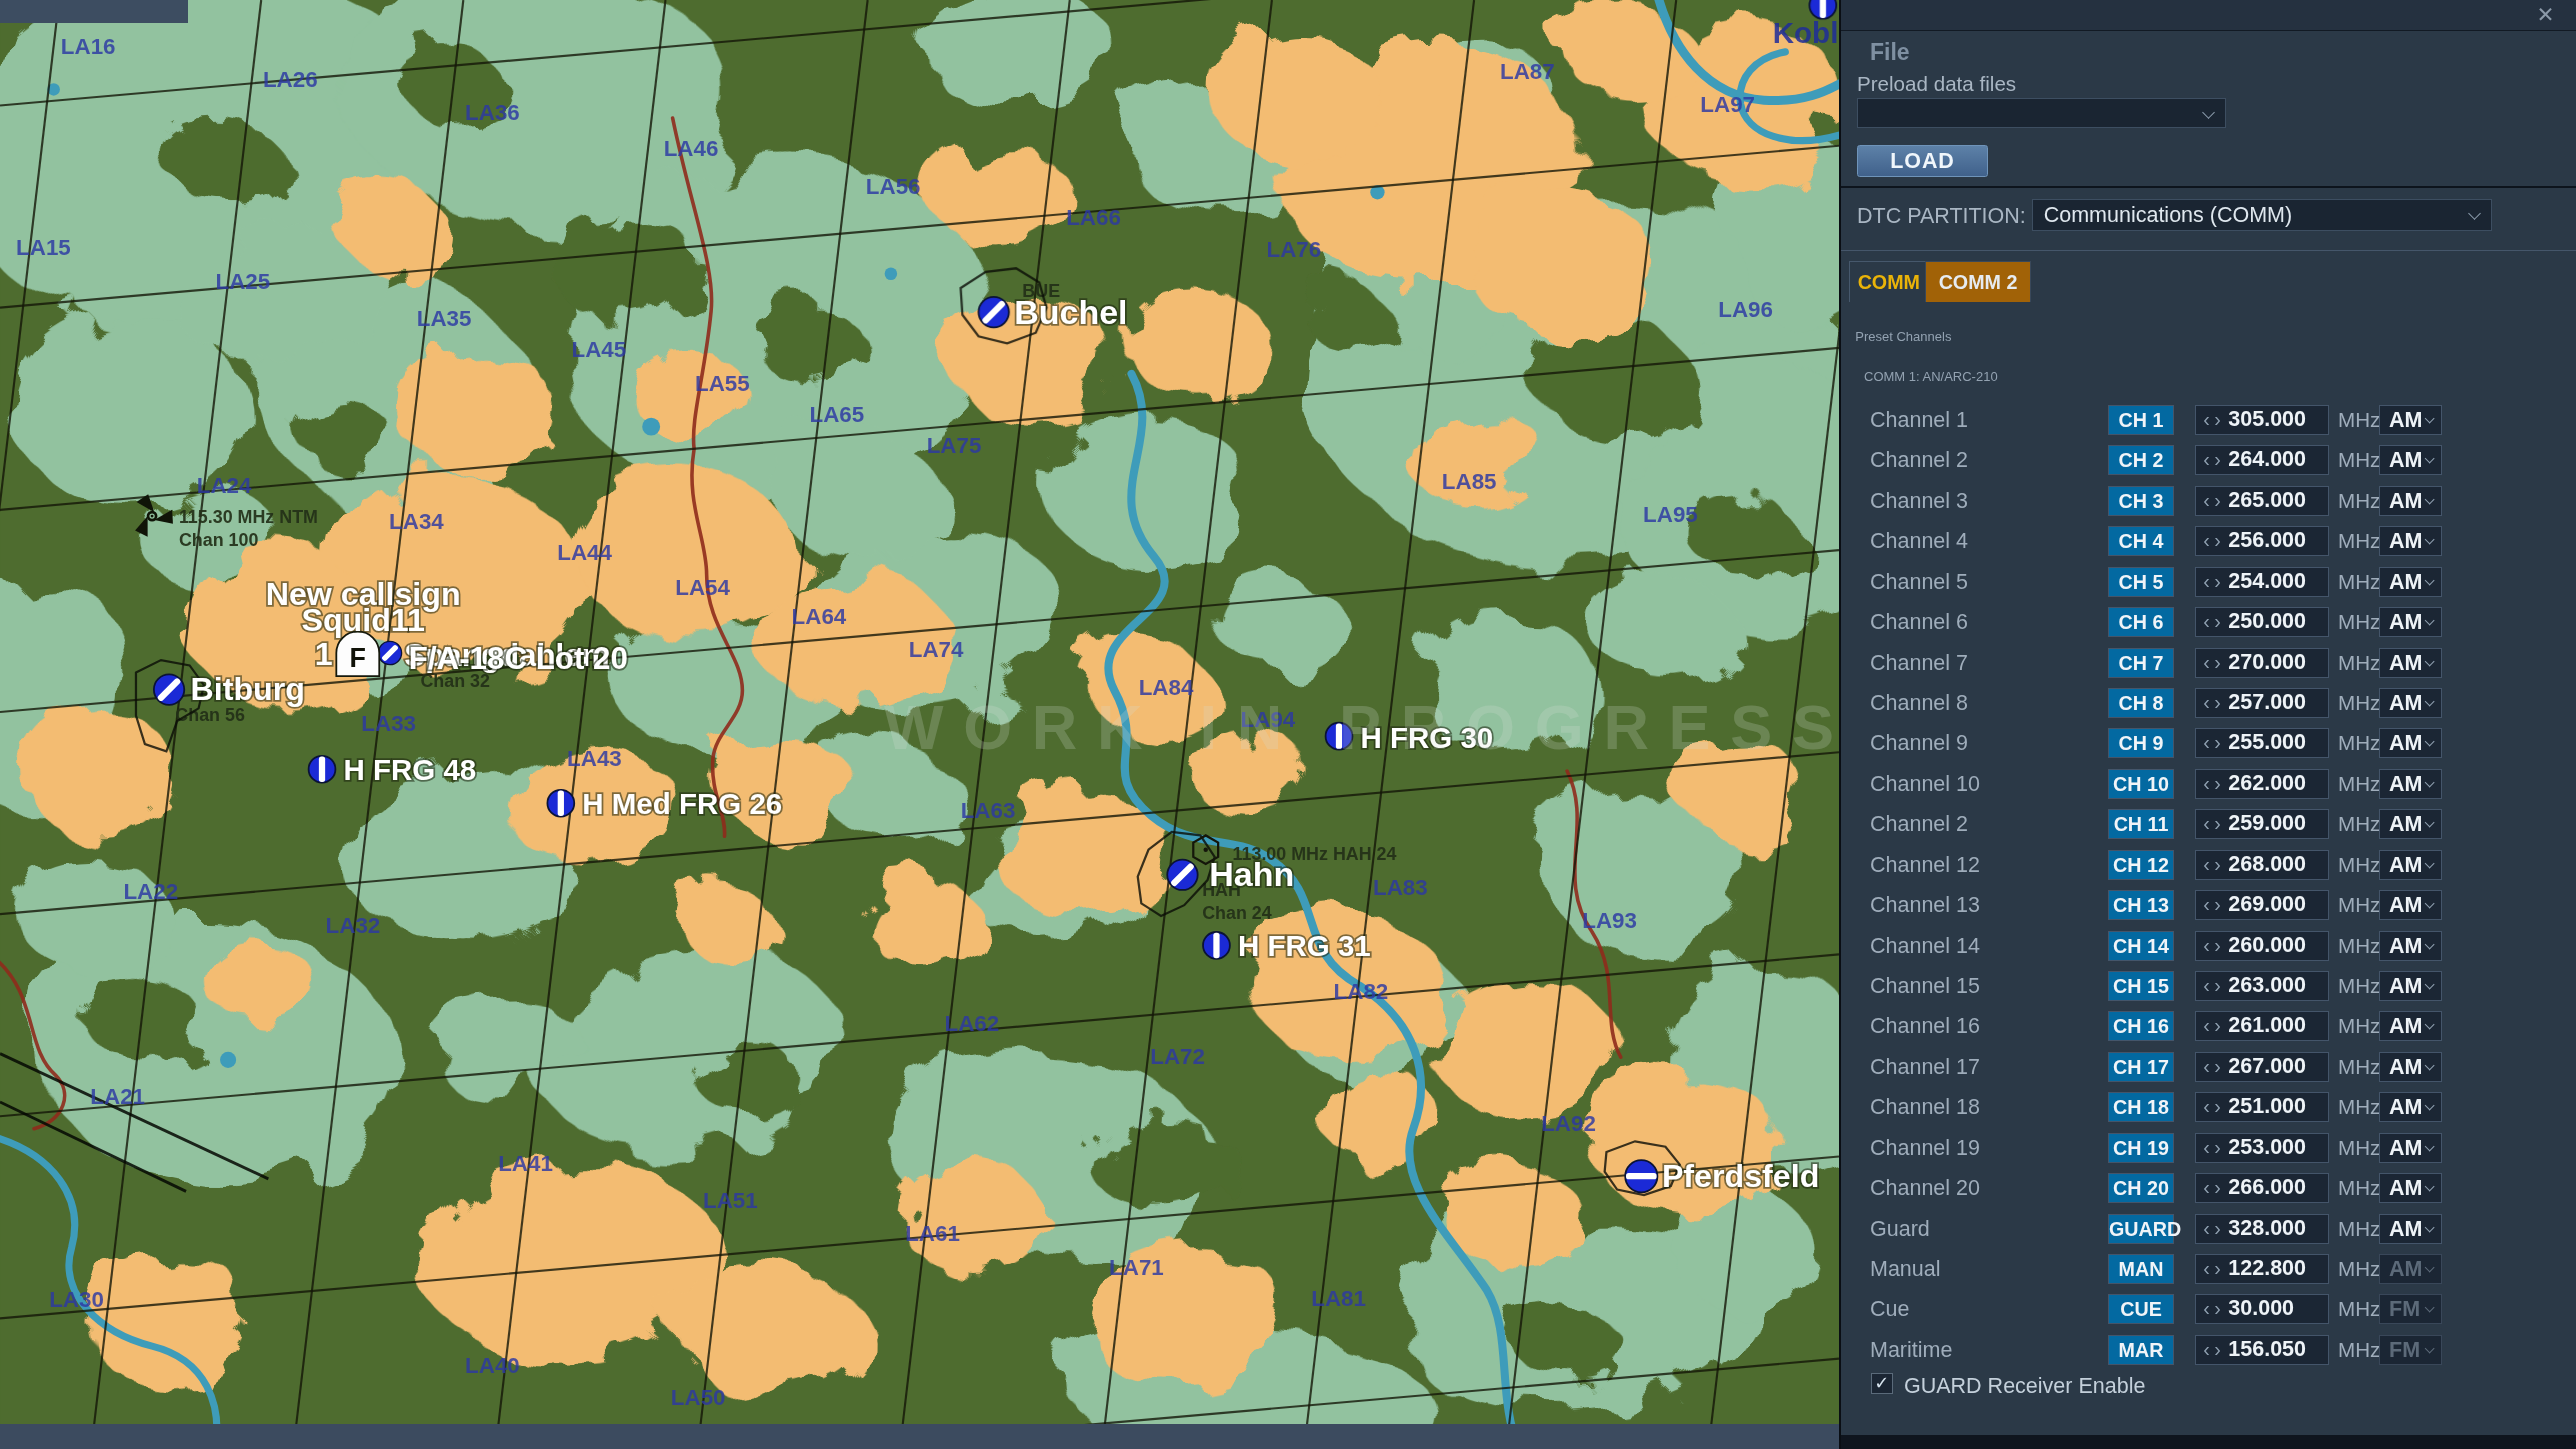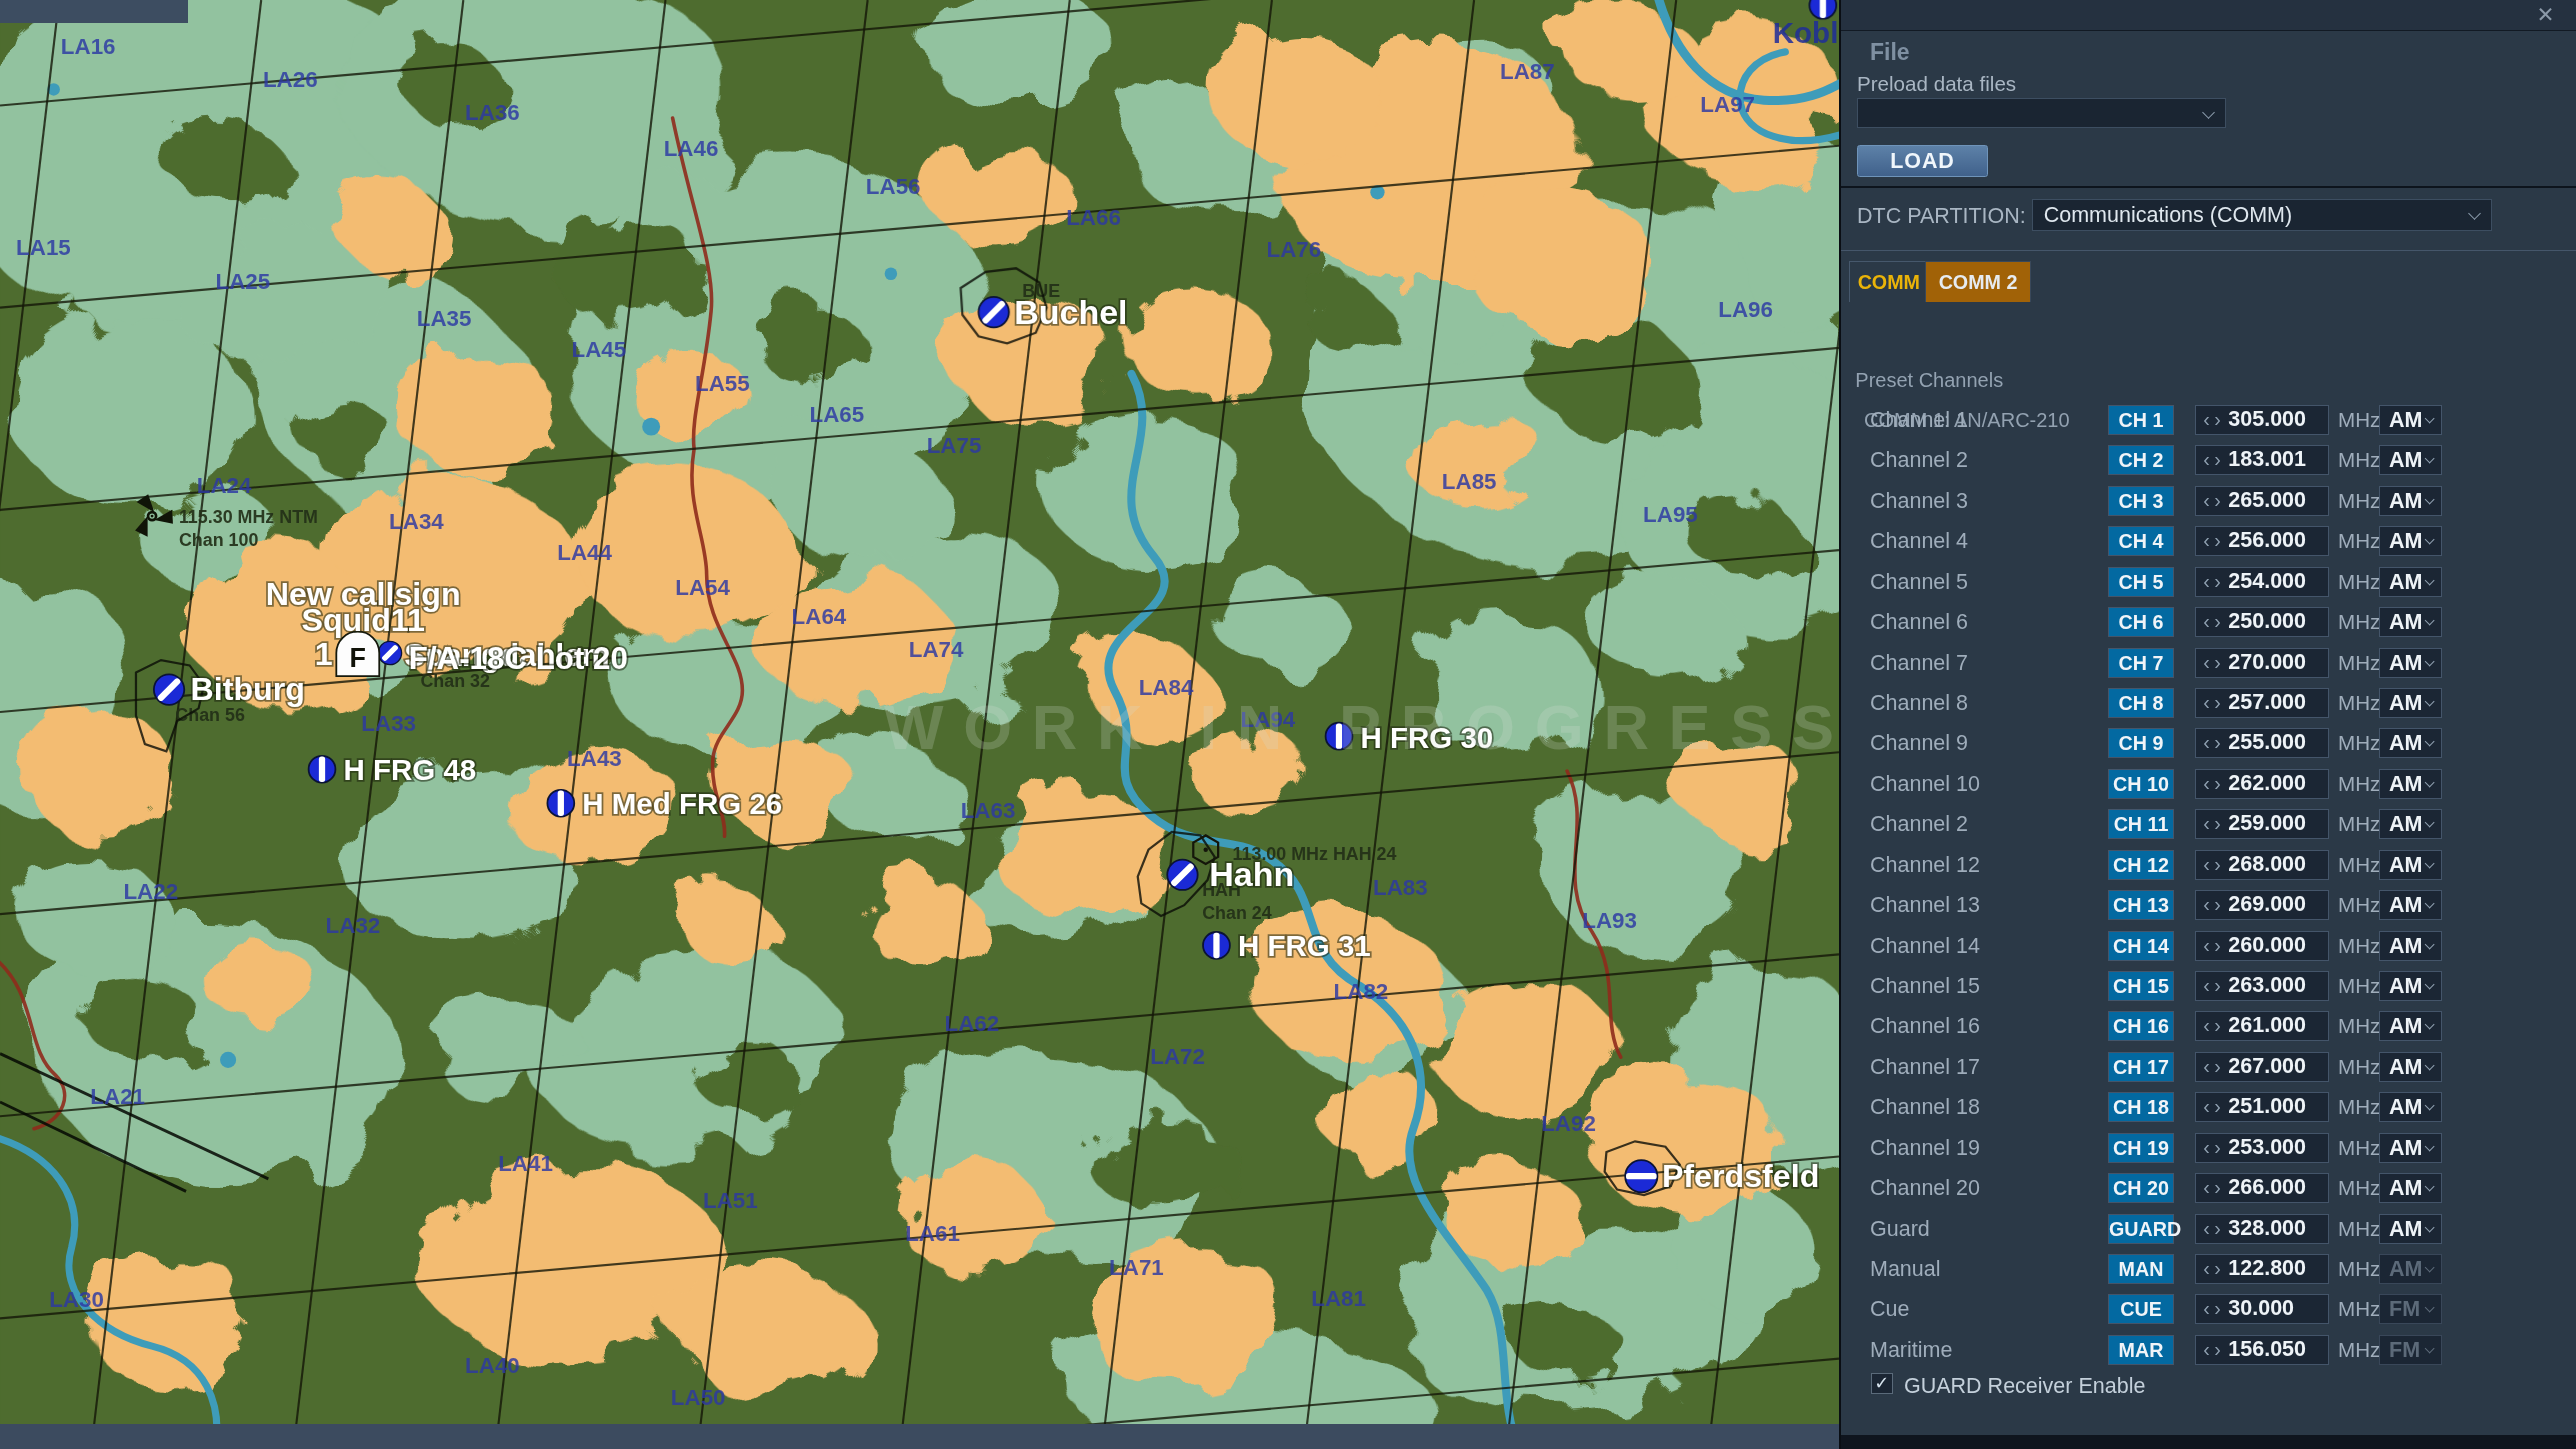--- a/index.html
+++ b/index.html
@@ -25,21 +25,21 @@
   .chev{display:inline-block;width:8px;height:8px;border-right:1.8px solid #8fa0b0;border-bottom:1.8px solid #8fa0b0;transform:rotate(45deg);}
   .combo .chev{position:absolute;right:12.5px;top:9px;}
   .load{position:absolute;left:16px;top:145px;width:131px;height:32px;background:linear-gradient(#5d81a8,#40618b);border:0.9px solid #6f94ba;border-radius:2.7px;color:#f0f6fb;font-weight:bold;font-size:21.5px;letter-spacing:0.9px;font-family:"Liberation Sans",sans-serif;}
   .divider{position:absolute;left:0;width:100%;}
   .d1{top:186px;height:1.8px;background:#0d141d;}
   .d2{top:250px;height:0.9px;background:#45566a;}
   .part-label{position:absolute;left:16px;top:204px;font-size:21.5px;color:#a9b6c3;}
   .tab{position:absolute;top:261px;height:41px;line-height:41px;text-align:center;font-size:19.7px;font-weight:bold;box-sizing:border-box;cursor:default;}
   .tab1{left:8px;width:96px;color:#eab308;background:#2b3947;border:0.9px solid #46586c;border-bottom:none;}
   .tab2{left:84px;width:106px;color:#e6ebf0;background:#a16207;border:0.9px solid #39485a;border-bottom:none;}
-  .sec{position:absolute;font-size:20px;color:#93a2b1;margin-top:40px;}
+  .sec{position:absolute;font-size:13px;color:#93a2b1;}
   .sec.preset{left:14.3px;top:329px;}
   .sec.radio{left:23px;top:369px;}
   #rows{position:absolute;left:0;top:400px;width:100%;}
   .row{position:absolute;left:0;width:100%;height:40px;}
   .rlabel{position:absolute;left:29px;top:8px;font-size:21.5px;color:#9fadbb;white-space:nowrap;}
   .rchan{position:absolute;left:267px;top:4.5px;width:66px;height:30px;background:#0369a1;border:0.9px solid #44556a;box-sizing:border-box;color:#f0f4f8;font-size:19.7px;font-weight:bold;text-align:center;line-height:29px;white-space:nowrap;}
   .rfreq{position:absolute;left:354px;top:4.5px;width:134px;height:30px;background:#1b2634;border:0.9px solid #44556a;box-sizing:border-box;display:flex;align-items:center;padding:0 7.2px;}
   .st{color:#8fa0b0;font-size:19.7px;line-height:27px;margin-right:4.5px;}
   .fval{color:#eef3f7;font-size:21.5px;font-weight:bold;margin-left:3px;white-space:nowrap;}
   .runit{position:absolute;left:497px;top:8px;font-size:20.6px;color:#9fadbb;}
@@ -383,21 +383,21 @@
           </span>
           <span class="runit">MHz</span>
           <span class="rmode"><span>AM</span><i class="chev"></i></span>
         </div>
         <div class="row" style="top: 40px;">
           <span class="rlabel">Channel 2</span>
           <span class="rchan">CH 2</span>
           <span class="rfreq">
             <span class="st">‹</span>
             <span class="st">›</span>
-            <span class="fval">183.001</span>
+            <span class="fval">264.000</span>
           </span>
           <span class="runit">MHz</span>
           <span class="rmode"><span>AM</span><i class="chev"></i></span>
         </div>
         <div class="row" style="top: 81px;">
           <span class="rlabel">Channel 3</span>
           <span class="rchan">CH 3</span>
           <span class="rfreq">
             <span class="st">‹</span>
             <span class="st">›</span>

